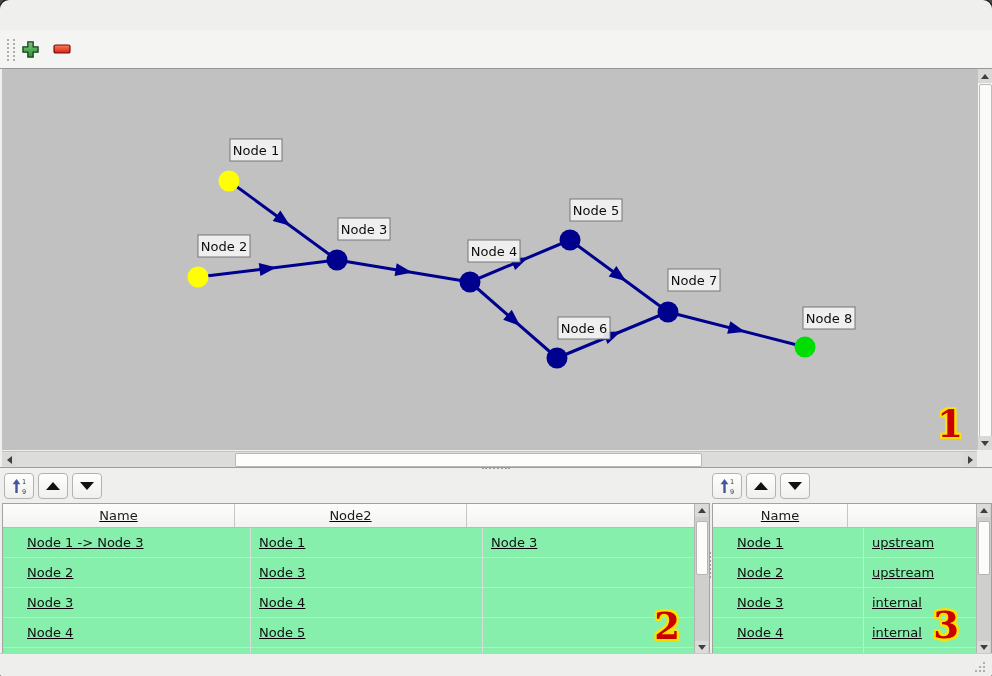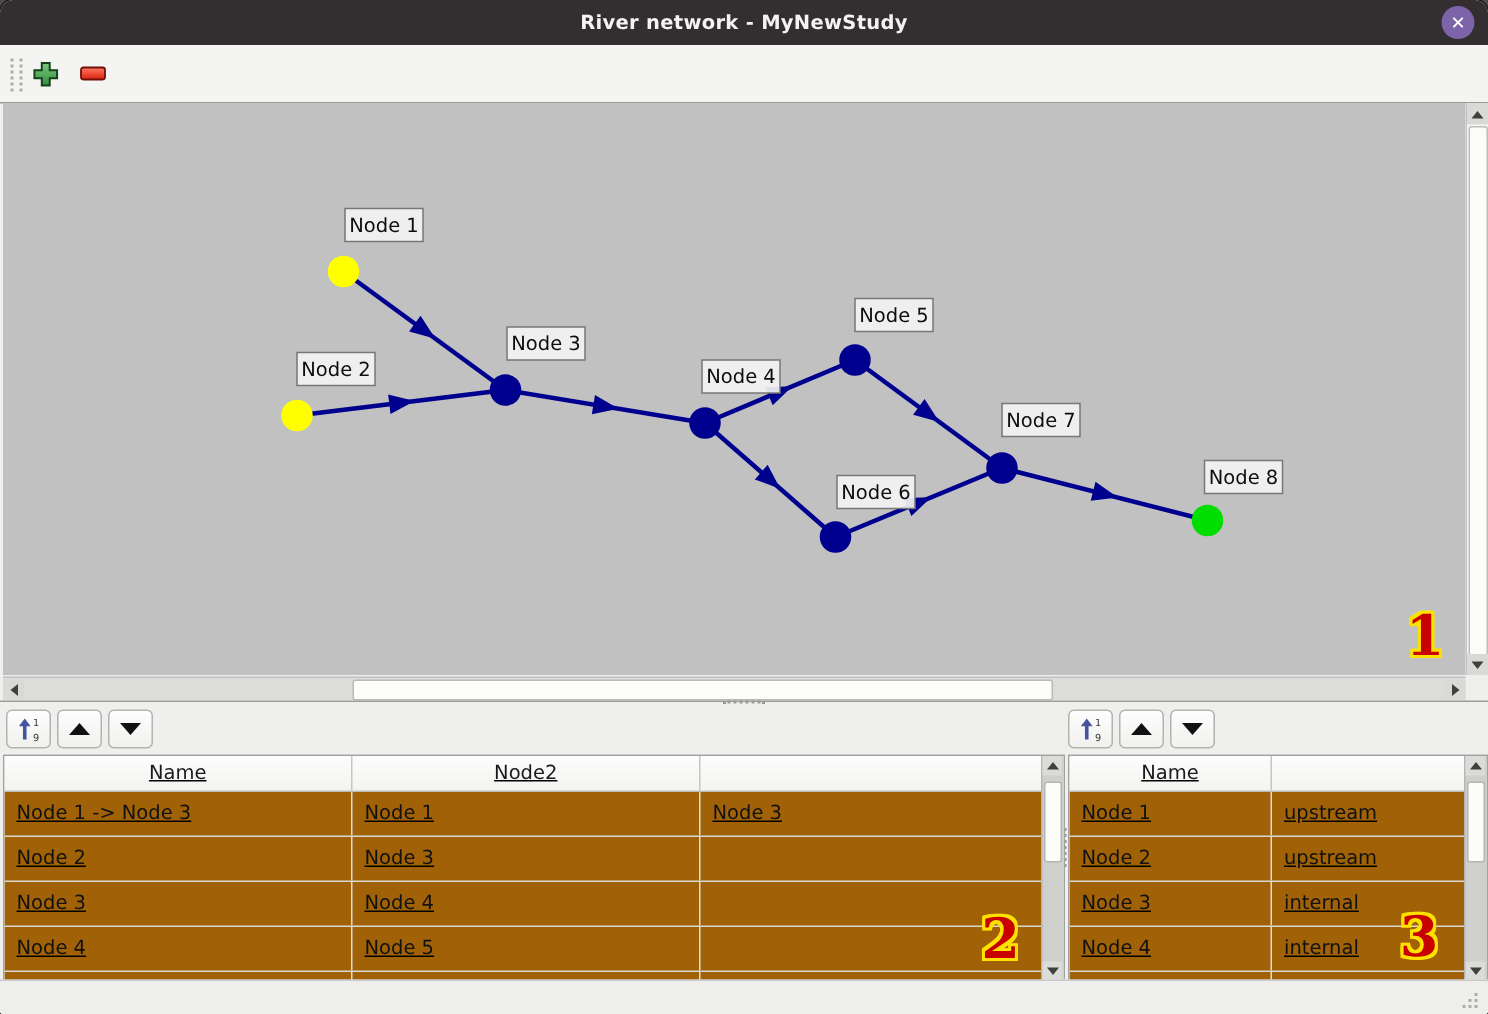--- a/index.html
+++ b/index.html
@@ -50,21 +50,21 @@
   .split-dots{position:absolute;left:482px;top:467px;width:28px;height:3px;border-top:2px dotted #9a9a98;}
   .split-v{position:absolute;left:709px;top:552px;width:2px;height:26px;border-left:2px dotted #9a9a98;}
   .pbtn{position:absolute;top:473px;width:30px;height:26px;border:1px solid #b3b3b1;border-radius:4px;
         background:linear-gradient(#fefefe,#f0f0ee);display:flex;align-items:center;justify-content:center;cursor:pointer;padding:0;}
   
   .table-wrap{position:absolute;top:503px;background:#fff;border:1px solid #a2a2a0;overflow:hidden;text-decoration:underline;}
   #links-table{left:2px;width:706px;height:150px;}
   #nodes-table{left:712px;width:278px;height:150px;}
   .t-head{display:flex;height:23px;background:linear-gradient(#fdfdfd,#f3f3f1);border-bottom:1px solid #bbbbb9;margin-right:14px;}
   .t-hcell{box-sizing:border-box;border-right:1px solid #c6c6c4;display:flex;align-items:center;justify-content:center;font-size:13px;color:#1a1a1a;}
-  .t-row{display:flex;height:30px;box-sizing:border-box;border-bottom:1px solid #d8d8d6;background:#a16207;margin-right:14px;}
+  .t-row{display:flex;height:30px;box-sizing:border-box;border-bottom:1px solid #d8d8d6;background:#86efac;margin-right:14px;padding-left:16px;}
   .t-cell{box-sizing:border-box;border-right:1px solid #dcdcda;display:flex;align-items:center;padding-left:8px;font-size:13px;color:#111;overflow:hidden;white-space:nowrap;}
   #links-table .t-hcell:nth-child(1),#links-table .t-cell:nth-child(1){width:232px;}
   #links-table .t-hcell:nth-child(2),#links-table .t-cell:nth-child(2){width:232px;}
   #links-table .t-hcell:nth-child(3),#links-table .t-cell:nth-child(3){flex:1;border-right:none;}
   #nodes-table .t-hcell:nth-child(1),#nodes-table .t-cell:nth-child(1){width:135px;}
   #nodes-table .t-hcell:nth-child(2),#nodes-table .t-cell:nth-child(2){flex:1;border-right:none;}
   .t-vscroll{position:absolute;right:0;top:0;bottom:0;width:14px;background:#cfcfcd;border-left:1px solid #b5b5b3;}
   .t-vscroll .sb-btn{position:absolute;left:0;width:13px;height:13px;background:#dbdbd9;display:flex;align-items:center;justify-content:center;}
   .t-vscroll .sb-btn.up{top:0;}
   .t-vscroll .sb-btn.down{bottom:0;}
@@ -77,26 +77,20 @@
   .annot{position:absolute;transform:translate(-50%,-50%);font-family:"DejaVu Serif","Liberation Serif",serif;
          font-weight:700;font-size:37px;color:#c90000;z-index:50;line-height:1;
          text-shadow:-2px 0 #ffe100,2px 0 #ffe100,0 -2px #ffe100,0 2px #ffe100,
                      -2px -2px #ffe100,2px -2px #ffe100,-2px 2px #ffe100,2px 2px #ffe100;}
 </style>
 </head>
 <body>
 
 <div class="window">
 
-  <div class="titlebar">
-    <span class="title">River network - MyNewStudy</span>
-    <button class="close-btn">
-      <span>✕</span>
-    </button>
-  </div>
 
   <div class="toolbar">
     <div class="tb-handle"></div>
     <button class="tb-btn add">
       <svg width="17" height="17" viewBox="0 0 18 18">
         <defs>
             <linearGradient id="gp" x1="0" y1="0" x2="0" y2="1">
           <stop offset="0" stop-color="#7cc87f"></stop>
               <stop offset="1" stop-color="#2f8f3b"></stop>
             </linearGradient>

